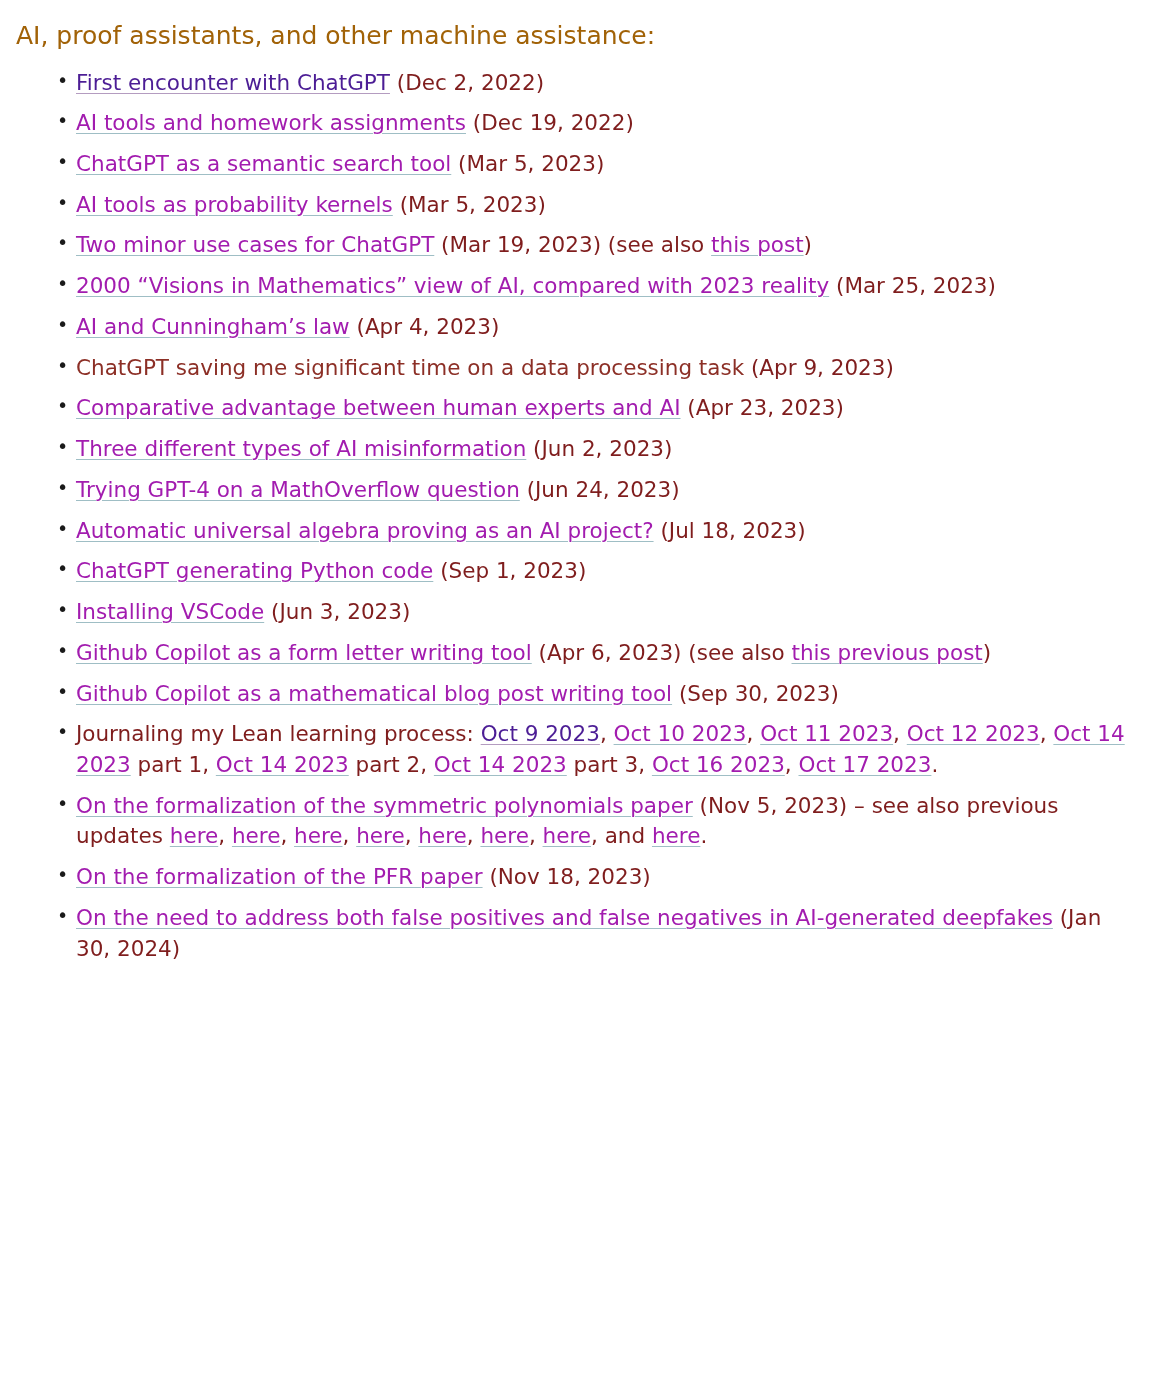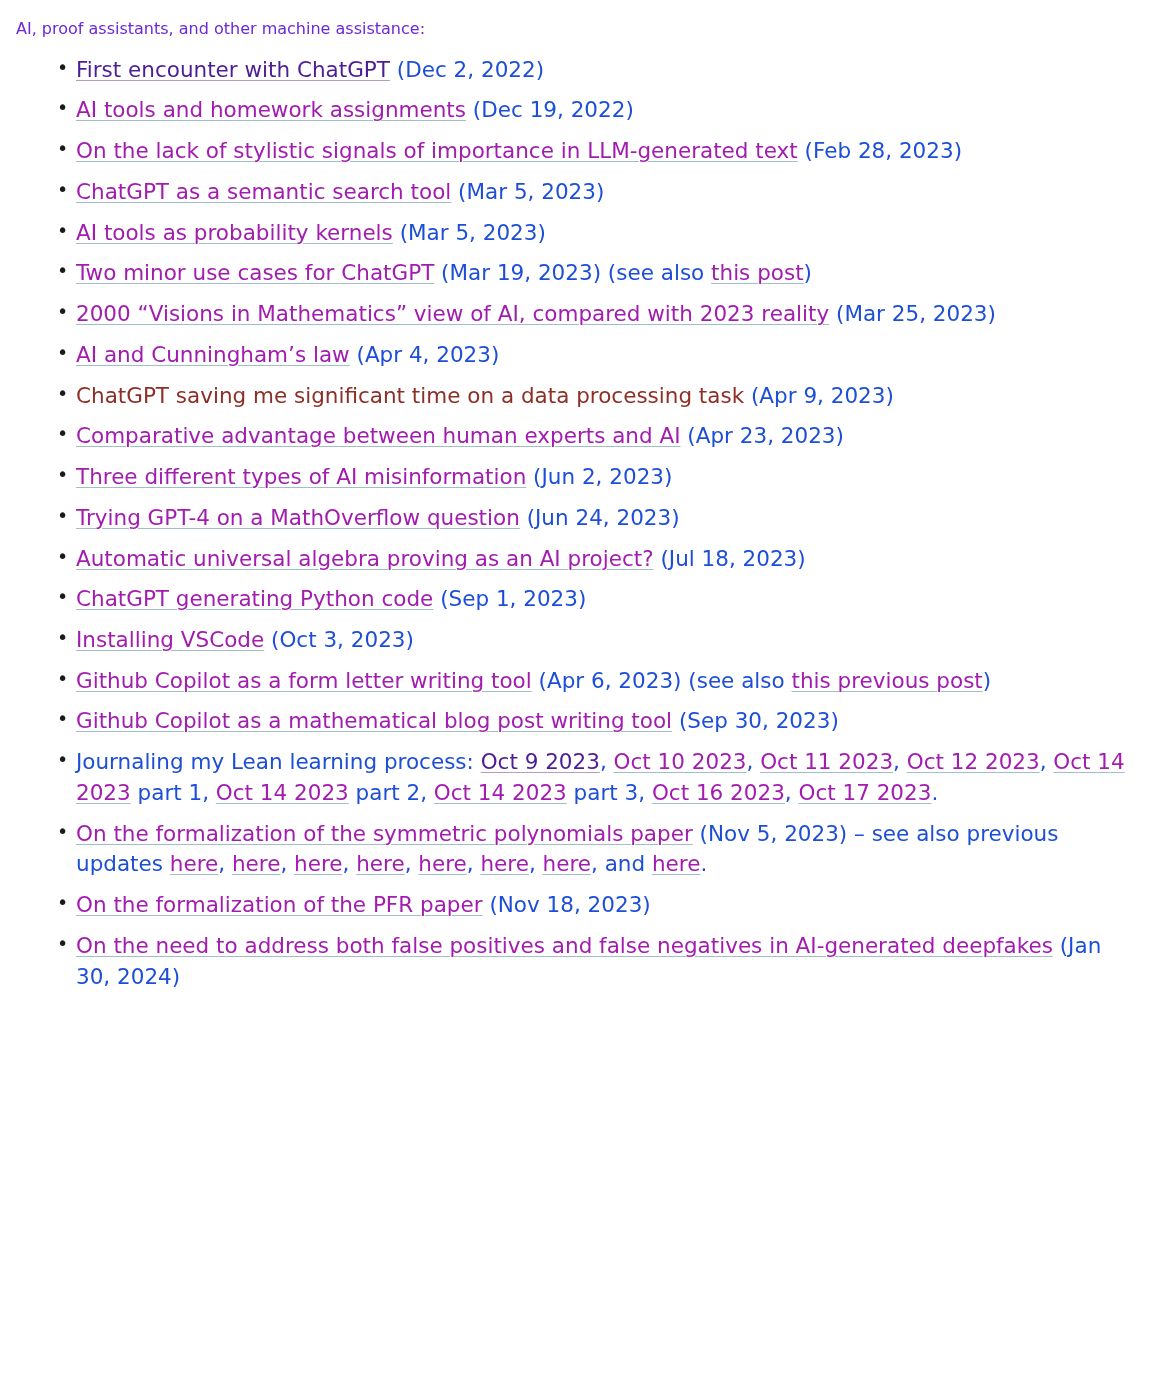--- a/index.html
+++ b/index.html
@@ -13,23 +13,23 @@
     font-family: "DejaVu Sans", sans-serif;
     color: #1a1a1a;
     font-size: 21px;
     line-height: 1.42;
   }
   #page {
     padding: 18px 22px 10px 14px;
     box-sizing: border-box;
   }
   .intro {
-    font-size: 16px;
+    font-size: 25px;
     margin: 0 0 14px 2px;
-    color: #6d28d9;
+    color: #a16207;
   }
   ul.post-list {
     list-style: none;
     margin: 0;
     padding: 0;
   }
   ul.post-list > li {
     position: relative;
     padding-left: 62px;
     margin-bottom: 10px;
@@ -53,44 +53,43 @@
   }
   a.lnk.visited {
     color: #4c1d95;
     text-decoration-color: #b49cc0;
   }
   a.lnk.redish {
     color: #8c2f26;
     text-decoration: none;
   }
   .plain {
-    color: #1d4ed8;
+    color: #7f1d1d;
   }
 </style>
 </head>
 <body>
 
 <div id="page">
   <p class="intro">AI, proof assistants, and other machine assistance:</p>
   <ul class="post-list" id="post-list">
       <li><a class="lnk visited" href="#">First encounter with ChatGPT</a><span class="plain"> (Dec 2, 2022)</span></li>
       <li><a class="lnk" href="#">AI tools and homework assignments</a><span class="plain"> (Dec 19, 2022)</span></li>
-      <li><a class="lnk" href="#">On the lack of stylistic signals of importance in LLM-generated text</a><span class="plain"> (Feb 28, 2023)</span></li>
       <li><a class="lnk" href="#">ChatGPT as a semantic search tool</a><span class="plain"> (Mar 5, 2023)</span></li>
       <li><a class="lnk" href="#">AI tools as probability kernels</a><span class="plain"> (Mar 5, 2023)</span></li>
       <li><a class="lnk" href="#">Two minor use cases for ChatGPT</a><span class="plain"> (Mar 19, 2023) (see also </span><a class="lnk" href="#">this post</a><span class="plain">)</span></li>
       <li><a class="lnk" href="#">2000 “Visions in Mathematics” view of AI, compared with 2023 reality</a><span class="plain"> (Mar 25, 2023)</span></li>
       <li><a class="lnk" href="#">AI and Cunningham’s law</a><span class="plain"> (Apr 4, 2023)</span></li>
       <li><a class="lnk redish" href="#">ChatGPT saving me significant time on a data processing task</a><span class="plain"> (Apr 9, 2023)</span></li>
       <li><a class="lnk" href="#">Comparative advantage between human experts and AI</a><span class="plain"> (Apr 23, 2023)</span></li>
       <li><a class="lnk" href="#">Three different types of AI misinformation</a><span class="plain"> (Jun 2, 2023)</span></li>
       <li><a class="lnk" href="#">Trying GPT-4 on a MathOverflow question</a><span class="plain"> (Jun 24, 2023)</span></li>
       <li><a class="lnk" href="#">Automatic universal algebra proving as an AI project?</a><span class="plain"> (Jul 18, 2023)</span></li>
       <li><a class="lnk" href="#">ChatGPT generating Python code</a><span class="plain"> (Sep 1, 2023)</span></li>
-      <li><a class="lnk" href="#">Installing VSCode</a><span class="plain"> (Oct 3, 2023)</span></li>
+      <li><a class="lnk" href="#">Installing VSCode</a><span class="plain"> (Jun 3, 2023)</span></li>
       <li><a class="lnk" href="#">Github Copilot as a form letter writing tool</a><span class="plain"> (Apr 6, 2023) (see also </span><a class="lnk" href="#">this previous post</a><span class="plain">)</span></li>
       <li><a class="lnk" href="#">Github Copilot as a mathematical blog post writing tool</a><span class="plain"> (Sep 30, 2023)</span></li>
       <li><span class="plain">Journaling my Lean learning process: </span><a class="lnk visited" href="#">Oct 9 2023</a><span class="plain">, </span><a class="lnk" href="#">Oct 10 2023</a><span class="plain">, </span><a class="lnk" href="#">Oct 11 2023</a><span class="plain">, </span><a class="lnk" href="#">Oct 12 2023</a><span class="plain">, </span><a class="lnk" href="#">Oct 14 2023</a><span class="plain"> part 1, </span><a class="lnk" href="#">Oct 14 2023</a><span class="plain"> part 2, </span><a class="lnk" href="#">Oct 14 2023</a><span class="plain"> part 3, </span><a class="lnk" href="#">Oct 16 2023</a><span class="plain">, </span><a class="lnk" href="#">Oct 17 2023</a><span class="plain">.</span></li>
       <li><a class="lnk" href="#">On the formalization of the symmetric polynomials paper</a><span class="plain"> (Nov 5, 2023) – see also previous updates </span><a class="lnk" href="#">here</a><span class="plain">, </span><a class="lnk" href="#">here</a><span class="plain">, </span><a class="lnk" href="#">here</a><span class="plain">, </span><a class="lnk" href="#">here</a><span class="plain">, </span><a class="lnk" href="#">here</a><span class="plain">, </span><a class="lnk" href="#">here</a><span class="plain">, </span><a class="lnk" href="#">here</a><span class="plain">, and </span><a class="lnk" href="#">here</a><span class="plain">.</span></li>
       <li><a class="lnk" href="#">On the formalization of the PFR paper</a><span class="plain"> (Nov 18, 2023)</span></li>
       <li><a class="lnk" href="#">On the need to address both false positives and false negatives in AI-generated deepfakes</a><span class="plain"> (Jan 30, 2024)</span></li>
     </ul>
 </div>
 
 </body></html>

